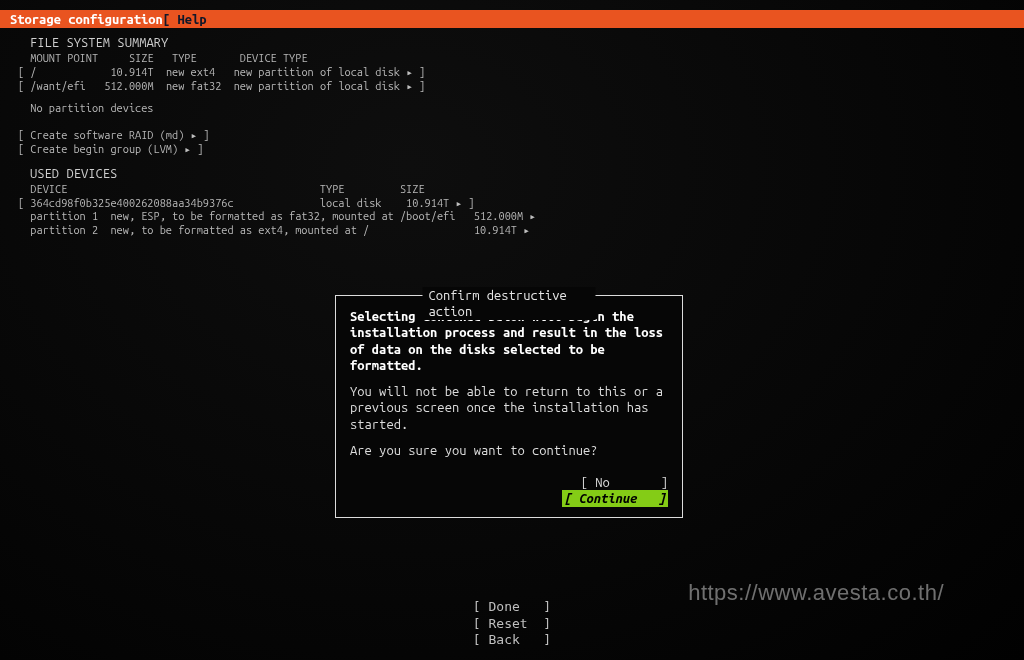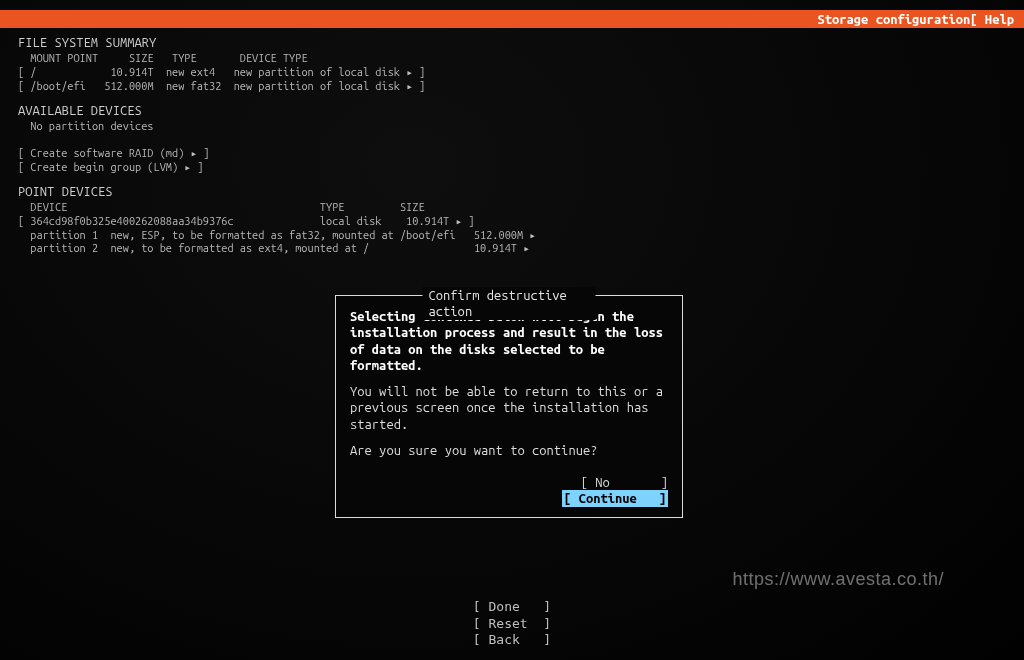--- a/index.html
+++ b/index.html
@@ -9,83 +9,83 @@
       font-size: 13px; line-height: 1.25;
       background: #000; color: #bdbdbd;
     }
     .screen {
       position: relative; width: 100%; height: 100%;
       background: radial-gradient(ellipse at 40% 25%, #0e0e0e 0%, #070707 55%, #010101 100%);
       padding: 10px 18px 0 18px;
     }
     .titlebar {
       background: #e95420; color: #fff; height: 18px; padding: 0 10px;
-      display: flex; align-items: center; justify-content: flex-end;
+      display: flex; align-items: center; justify-content: flex-start;
       margin: 0 -18px 6px -18px;
       font-weight: 600;
     }
-    .titlebar .help { color: #ffffff; }
-    .section-title { color: #cfcfcf; margin-top: 4px; }
+    .titlebar .help { color: #0f172a; }
+    .section-title { color: #cfcfcf; margin-top: 4px; margin-left: 12px; }
     pre.block {
       white-space: pre; color: #b8b8b8; font-family: inherit;
       font-size: 11px; line-height: 1.25; margin: 2px 0 8px 0;
     }
     .arrow::after { content: " \25B8"; color: #bfbfbf; }
 
     .dialog {
       position: absolute; left: 335px; top: 295px;
       width: 348px; border: 1px solid #dcdcdc; padding: 12px 14px 10px 14px;
       background: #060606; color: #dcdcdc;
     }
     .dialog-title {
       position: absolute; top: -9px; left: 50%; transform: translateX(-50%);
       background: #060606; padding: 0 6px; color: #e6e6e6;
     }
     .dialog p { margin-bottom: 10px; }
     .dialog .bold { font-weight: 700; color: #fff; }
     .dlg-buttons { margin-top: 16px; text-align: right; font-family: inherit; }
     .dlg-line { white-space: pre; }
     .dlg-sel {
-      display: inline-block; background: #7dd3fc; color: #000; font-weight: 700;
+      display: inline-block; background: #84cc16; color: #000; font-weight: 700;
       padding: 0 2px;
+      font-style: italic;
     }
 
     .bottom-buttons {
       position: absolute; left: 50%; transform: translateX(-50%);
       bottom: 12px; color: #bfbfbf; white-space: pre; text-align: center;
     }
 
     .watermark {
-      position: absolute; right: 80px; bottom: 70px;
+      position: absolute; right: 80px; bottom: 54px;
       color: rgba(200,200,200,0.55); font-family: Arial, sans-serif;
-      font-size: 18px; letter-spacing: 0.5px; pointer-events: none;
+      font-size: 22px; letter-spacing: 0.5px; pointer-events: none;
     }
   </style>
 </head>
 <body>
 
 <div class="screen">
 
   <div class="titlebar">
     <span>Storage configuration</span>
     <span class="help">[ Help</span>
   </div>
 
   <div class="section-title">FILE SYSTEM SUMMARY</div>
   <pre class="block">  <span>MOUNT POINT</span>     <span>SIZE</span>   <span>TYPE</span>       <span>DEVICE TYPE</span>
 [ <span><span>/</span>            <span>10.914T</span>  <span>new ext4</span>   <span>new partition of local disk</span><span class="arrow"></span></span> ]
-[ <span><span>/boot/efi</span>   <span>512.000M</span>  <span>new fat32</span>  <span>new partition of local disk</span><span class="arrow"></span></span> ]</pre>
+[ <span><span>/want/efi</span>   <span>512.000M</span>  <span>new fat32</span>  <span>new partition of local disk</span><span class="arrow"></span></span> ]</pre>
 
-  <div class="section-title">AVAILABLE DEVICES</div>
   <pre class="block">  <span>No partition devices</span>
 
 [ <span><span>Create software RAID (md)</span><span class="arrow"></span></span> ]
 [ <span><span>Create begin group (LVM)</span><span class="arrow"></span></span> ]</pre>
 
-  <div class="section-title">POINT DEVICES</div>
+  <div class="section-title">USED DEVICES</div>
   <pre class="block">  <span>DEVICE</span>                                         <span>TYPE</span>         <span>SIZE</span>
 [ <span><span>364cd98f0b325e400262088aa34b9376c</span>              <span>local disk</span>    <span>10.914T</span><span class="arrow"></span></span> ]
   <span><span>partition 1  new, ESP, to be formatted as fat32, mounted at /boot/efi</span>   <span>512.000M</span><span class="arrow"></span></span>
   <span><span>partition 2  new, to be formatted as ext4, mounted at /</span>                 <span>10.914T</span><span class="arrow"></span></span></pre>
 
   <div class="dialog">
     <div class="dialog-title">Confirm destructive action</div>
     <p class="bold">Selecting Continue below will begin the installation process and result in the loss of data on the disks selected to be formatted.</p>
     <p>You will not be able to return to this or a previous screen once the installation has started.</p>
     <p>Are you sure you want to continue?</p>

